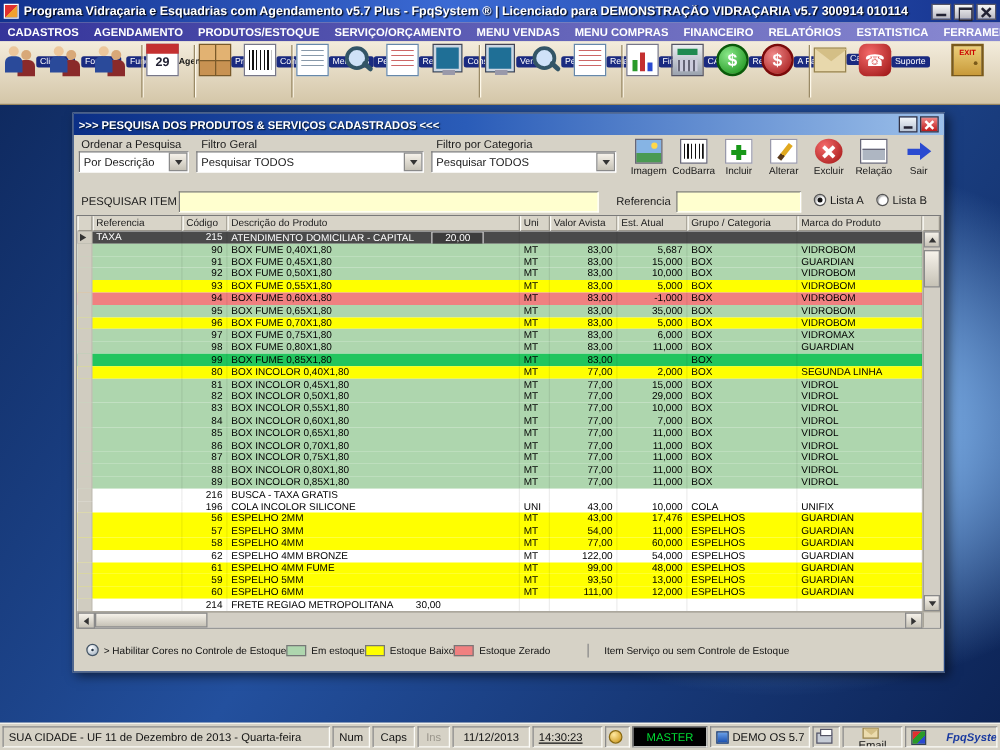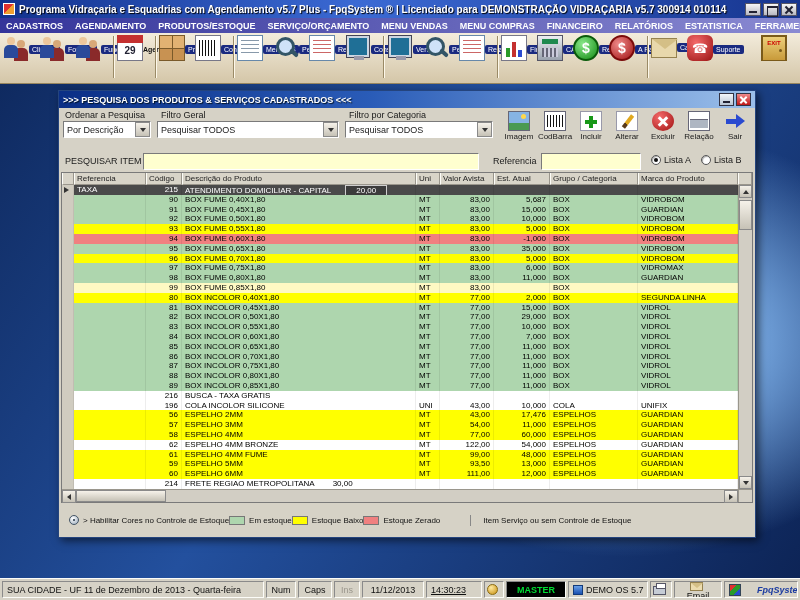--- a/index.html
+++ b/index.html
@@ -170,21 +170,21 @@
   [data-name="statusbar-ins"]{width:26px;justify-content:center;}
   [data-name="statusbar-date"]{width:62px;justify-content:center;}
   [data-name="statusbar-time"]{width:56px;text-decoration:underline;}
   [data-name="statusbar-key"]{width:20px;justify-content:center;}
   [data-name="statusbar-user"]{width:60px;}
   [data-name="statusbar-version"]{width:80px;}
   [data-name="statusbar-print"]{width:22px;justify-content:center;}
   [data-name="statusbar-email"]{width:48px;flex-direction:column;}
   [data-name="statusbar-brand"]{width:74px;gap:13px;}
   .sb-dis{color:#9a968c;}
-  .sb-master{background:#000;color:#00dd33;font-weight:bold;justify-content:center;}
+  .sb-master{background:#000;color:#00dd33;font-weight:normal;justify-content:center;}
   .sb-brand-text{color:#1a3aa0;font-weight:bold;font-style:italic;}
   .sbi{display:inline-block;position:relative;margin-right:3px;flex:0 0 auto;}
   .sbi.key-icon{width:11px;height:11px;border-radius:50%;background:radial-gradient(circle at 35% 30%,#ffe9a0,#c89010);border:1px solid #8a6a10;}
   .sbi.app-icon{width:10px;height:10px;background:linear-gradient(#6aa0e8,#1a50b0);border:1px solid #123a7a;}
   .sbi.printer-icon{width:13px;height:9px;background:#c6ccd6;border:1px solid #556;margin-top:2px;}
   .sbi.printer-icon::after{content:"";position:absolute;left:2px;top:-4px;width:8px;height:4px;background:#fff;border:1px solid #556;}
   .sbi.envelope-icon{width:13px;height:9px;background:#ecdcae;border:1px solid #96824f;}
   .sbi.envelope-icon::before{content:"";position:absolute;left:0;top:0;border-left:6px solid transparent;border-right:6px solid transparent;border-top:5px solid #d4bf86;}
   .sbi.logo-icon{width:12px;height:12px;border:1px solid #345;background:linear-gradient(135deg,#e03030 33%,#2a9a2a 33% 66%,#2a4ad0 66%);}
 </style>
@@ -523,21 +523,21 @@
                 <div class="g-cell c-ind" data-name="row-indicator"></div>
                 <div class="g-cell c-ref" data-name="cell-ref"></div>
                 <div class="g-cell c-code" data-name="cell-code">98</div>
                 <div class="g-cell c-desc" data-name="cell-desc">BOX FUME 0,80X1,80</div>
                 <div class="g-cell c-uni" data-name="cell-uni">MT</div>
                 <div class="g-cell c-valor" data-name="cell-valor">83,00</div>
                 <div class="g-cell c-est" data-name="cell-est">11,000</div>
                 <div class="g-cell c-grupo" data-name="cell-grupo">BOX</div>
                 <div class="g-cell c-marca" data-name="cell-marca">GUARDIAN</div>
               </div>
-              <div class="g-row r-red" data-name="table-row" style="background: #fef9c3; justify-content: space-between;">
+              <div class="g-row r-red" data-name="table-row" style="background: #22c55e; justify-content: space-between;">
                 <div class="g-cell c-ind" data-name="row-indicator"></div>
                 <div class="g-cell c-ref" data-name="cell-ref"></div>
                 <div class="g-cell c-code" data-name="cell-code">99</div>
                 <div class="g-cell c-desc" data-name="cell-desc">BOX FUME 0,85X1,80</div>
                 <div class="g-cell c-uni" data-name="cell-uni">MT</div>
                 <div class="g-cell c-valor" data-name="cell-valor">83,00</div>
                 <div class="g-cell c-est" data-name="cell-est"></div>
                 <div class="g-cell c-grupo" data-name="cell-grupo">BOX</div>
                 <div class="g-cell c-marca" data-name="cell-marca"></div>
               </div>

